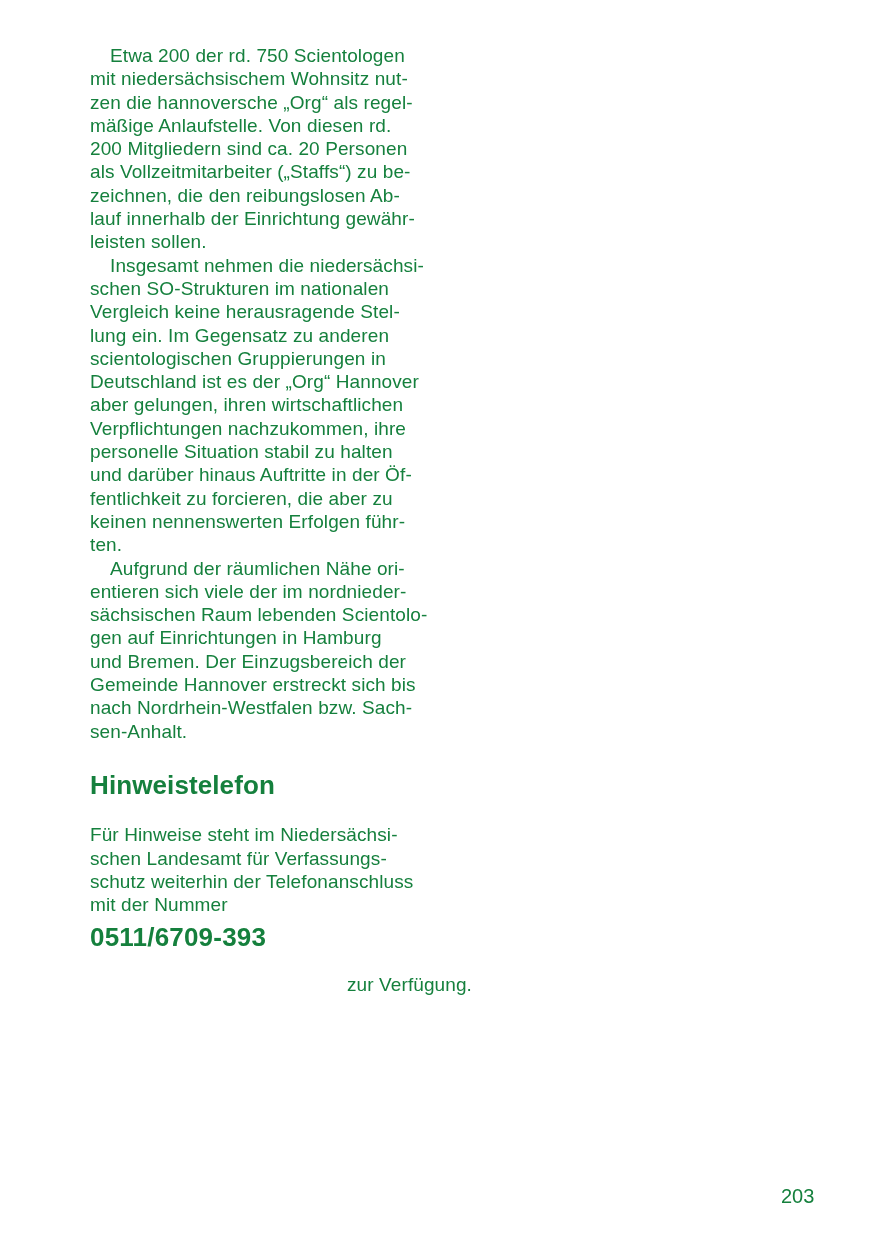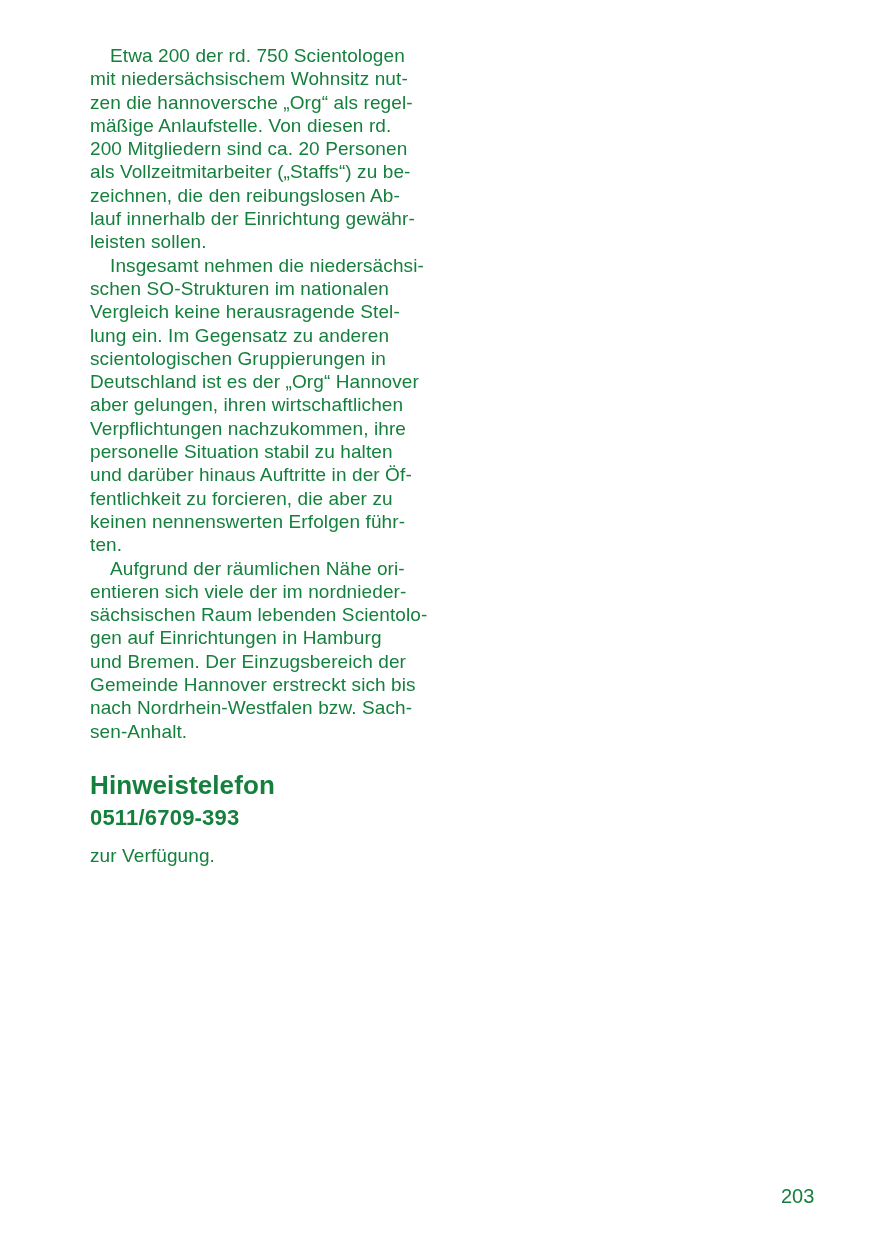--- a/index.html
+++ b/index.html
@@ -36,27 +36,28 @@
     margin: 31px 0 0 0;
     font-size: 26px;
     line-height: 23.3px;
     font-weight: bold;
   }
   .phone-intro {
     margin-top: 26px;
   }
   .phone {
     margin: 5px 0 0 0;
-    font-size: 22px;
+    font-size: 26px;
     line-height: 32px;
     font-weight: bold;
     letter-spacing: 0.2px;
   }
   .closing {
-    margin-top: 10px;
+    margin-top: 20px;
+    text-align: right;
   }
   .page-number {
     position: absolute;
     left: 781px;
     top: 1184px;
     font-size: 20px;
     line-height: 24px;
   }
 </style>
 </head>
@@ -88,17 +89,21 @@
 ten.</p>
     <p class="para indented">Aufgrund der räumlichen Nähe ori-
 entieren sich viele der im nordnieder-
 sächsischen Raum lebenden Scientolo-
 gen auf Einrichtungen in Hamburg
 und Bremen. Der Einzugsbereich der
 Gemeinde Hannover erstreckt sich bis
 nach Nordrhein-Westfalen bzw. Sach-
 sen-Anhalt.</p>
     <h2 class="heading">Hinweistelefon</h2>
+    <p class="para phone-intro">Für Hinweise steht im Niedersächsi-
+schen Landesamt für Verfassungs-
+schutz weiterhin der Telefonanschluss
+mit der Nummer</p>
     <p class="phone">0511/6709-393</p>
     <p class="para closing">zur Verfügung.</p>
   </div>
   <div class="page-number">203</div>
 </div>
 
 </body></html>

